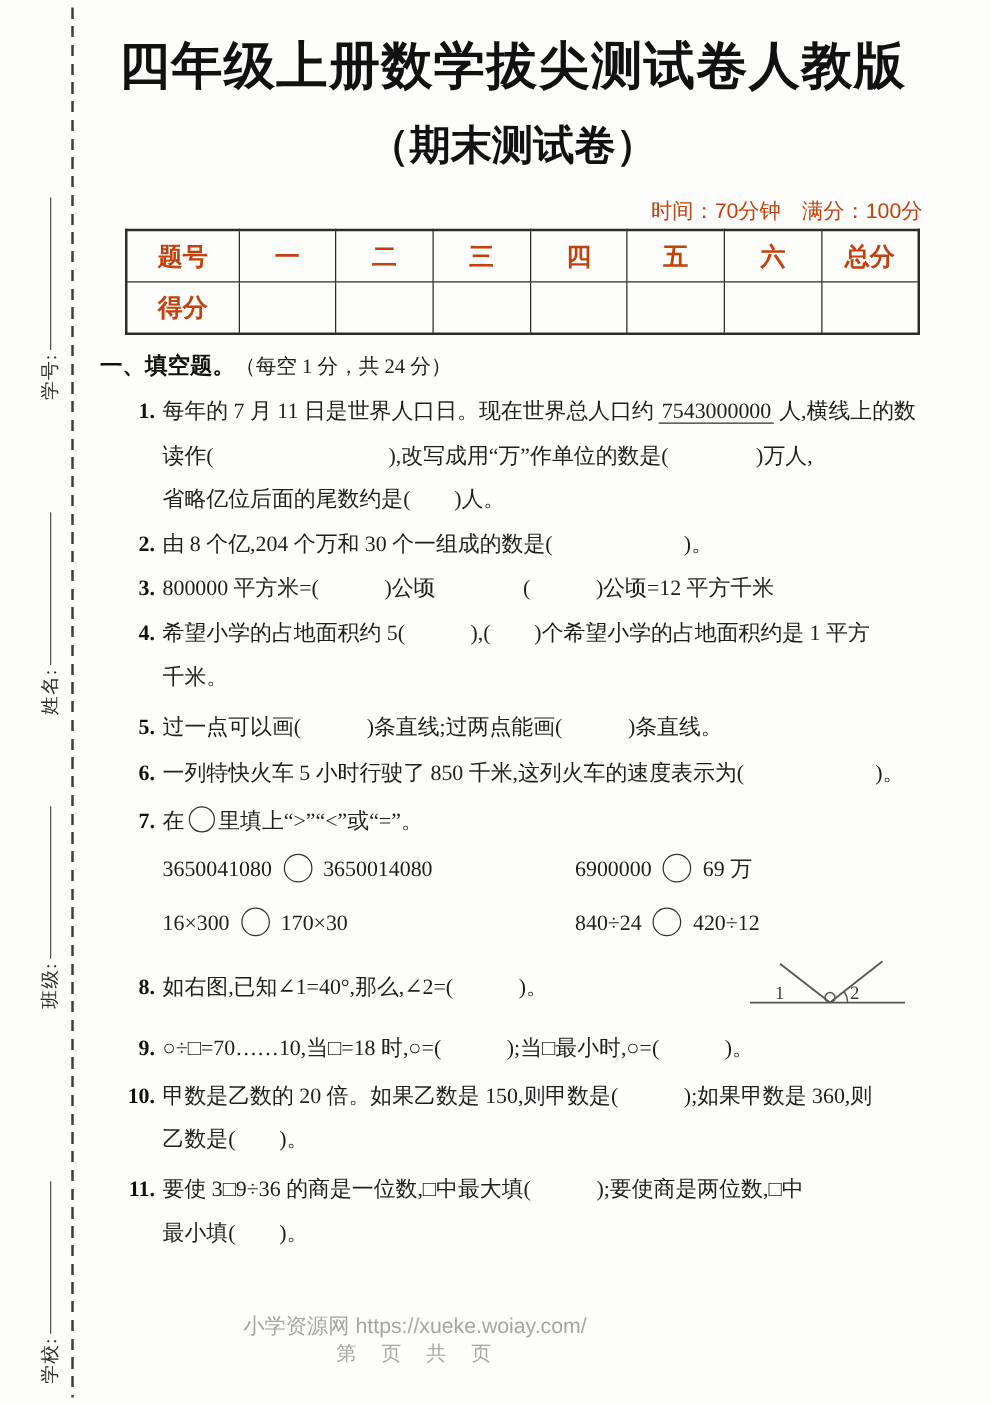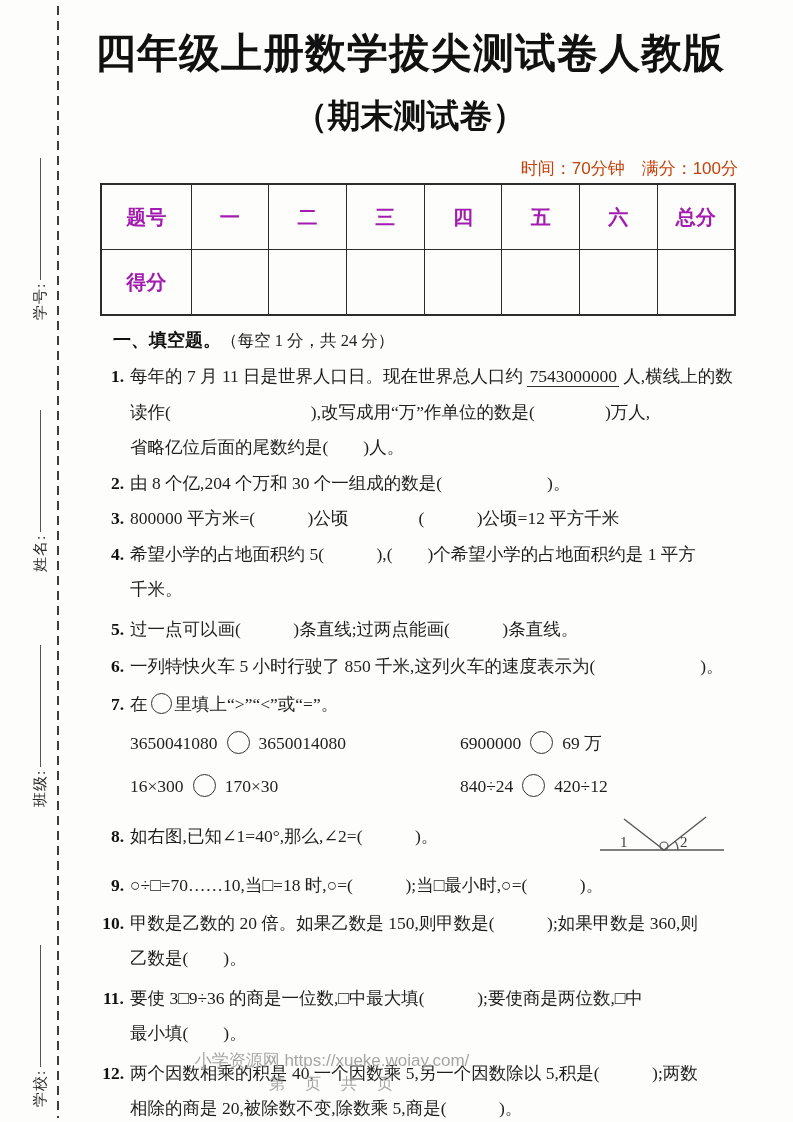--- a/index.html
+++ b/index.html
@@ -34,25 +34,25 @@
     margin-top:20px;text-align:right;padding-right:2px;
     font-family:"Liberation Sans","DejaVu Sans",sans-serif;
     font-weight:400;font-size:17px;line-height:22px;color:#c2410c;
   }
   table.score{
     margin-top:3px;margin-left:20px;border-collapse:collapse;table-layout:fixed;
     width:636px;border:2px solid #2c2c2c;
   }
   table.score td,table.score th{
     border:1px solid #2c2c2c;height:40px;text-align:center;vertical-align:middle;
-    font-size:20px;font-weight:700;color:#a21caf;padding:12px;
+    font-size:20px;font-weight:700;color:#c2410c;padding:0;
     font-family:"Liberation Serif","DejaVu Serif",serif;
     margin-top:29px;
   }
-  .sec-heading{margin-top:11px;font-size:17.5px;line-height:26px;white-space:pre-wrap;margin-left:33px;}
+  .sec-heading{margin-top:11px;font-size:17.5px;line-height:26px;white-space:pre-wrap;}
   .sec-heading .h{
     font-family:"Liberation Sans","DejaVu Sans",sans-serif;font-weight:800;font-size:18px;color:#111;
   }
   .sec-heading .n{font-size:16.5px;color:#222;}
   .questions{margin-top:5px;}
   .q{
     position:relative;padding-left:50px;width:615px;
     font-size:17.5px;line-height:35.5px;white-space:pre-wrap;color:#1e1e1e;
   }
   .q .num{
@@ -185,22 +185,20 @@
     </div>
 
     <div class="q" style="margin-top:6px"><span class="num">9.</span><span>○÷□=70……10,当□=18 时,○=(　　　);当□最小时,○=(　　　)。</span></div>
 
     <div class="q" style="margin-top:2px"><span class="num">10.</span><span>甲数是乙数的 20 倍。如果乙数是 150,则甲数是(　　　);如果甲数是 360,则
 乙数是(　　)。</span></div>
 
     <div class="q" style="margin-top:4px"><span class="num">11.</span><span>要使 3□9÷36 的商是一位数,□中最大填(　　　);要使商是两位数,□中
 最小填(　　)。</span></div>
 
-    <div class="q" style="margin-top:4px"><span class="num">12.</span><span>两个因数相乘的积是 40,一个因数乘 5,另一个因数除以 5,积是(　　　);两数
-相除的商是 20,被除数不变,除数乘 5,商是(　　　)。</span></div>
 
   </div>
 </div>
 
 <div class="footer">
   <div class="src">小学资源网 https://xueke.woiay.com/</div>
   <div class="pg">第　页　共　页</div>
 </div>
 
 </body></html>

